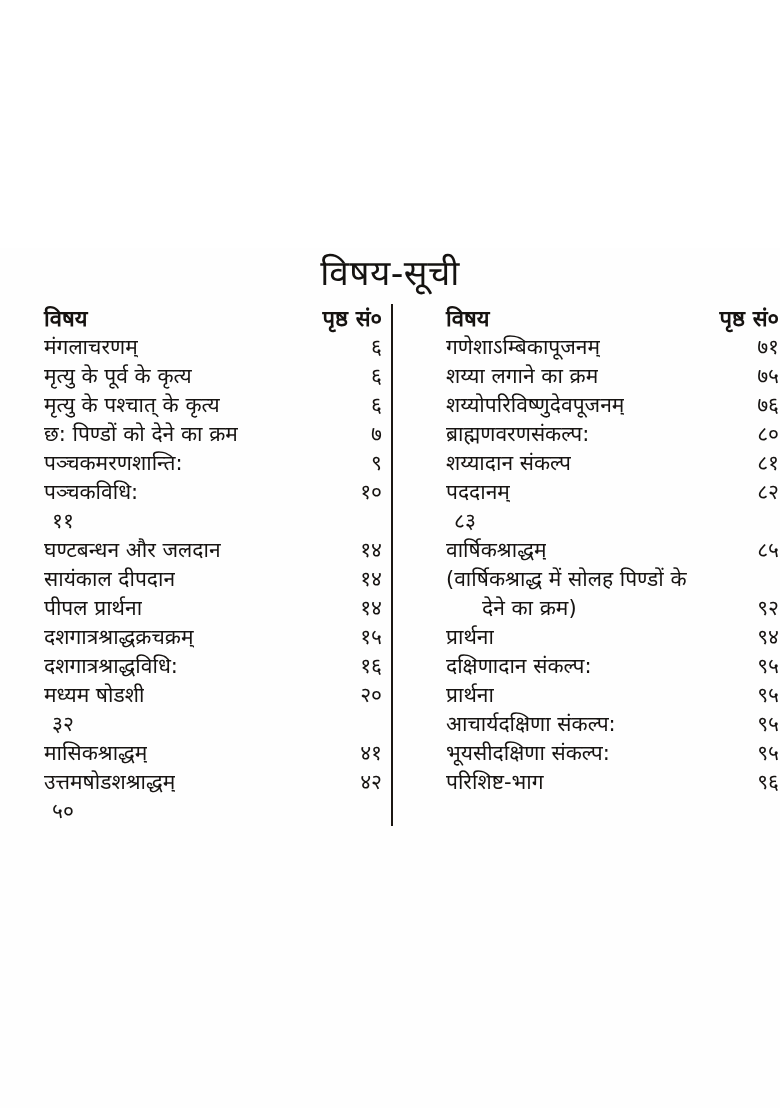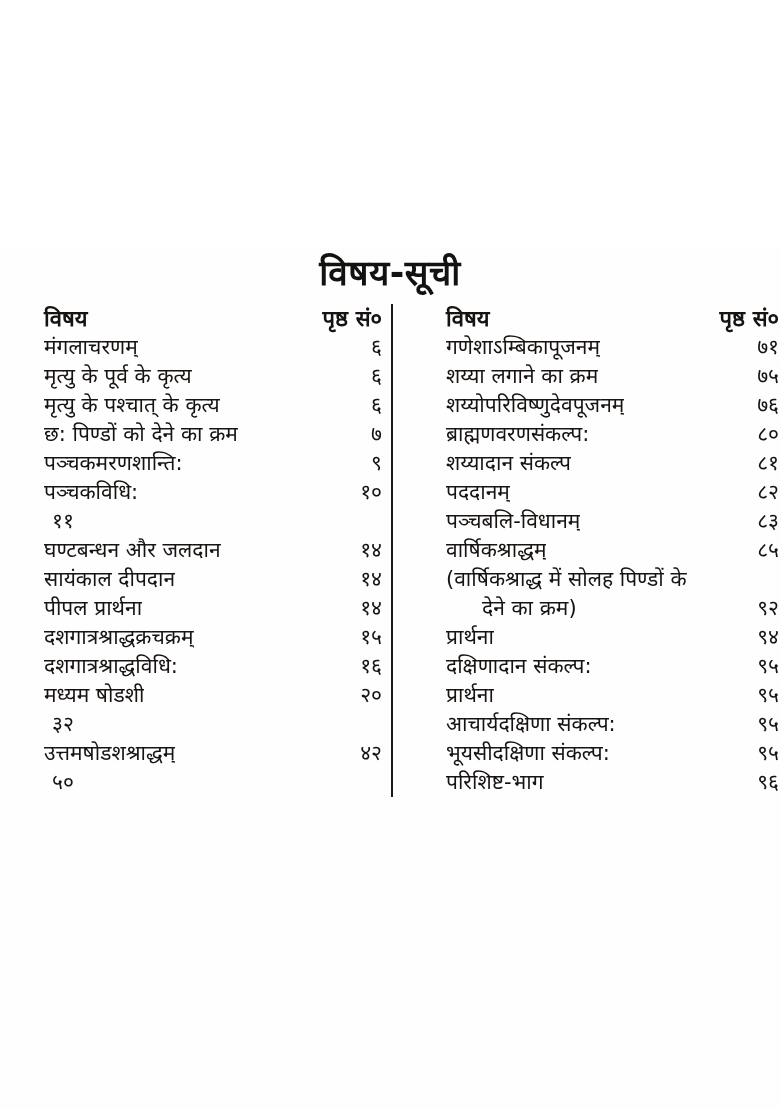--- a/index.html
+++ b/index.html
@@ -17,21 +17,21 @@
   .page {
     position: relative;
     width: 780px;
     height: 1108px;
     background: #fefefe;
   }
   .toc-title {
     margin-top: 248px;
     text-align: center;
     font-size: 35px;
-    font-weight: bold;
+    font-weight: normal;
     letter-spacing: 0.5px;
     color: #141210;
   }
   .columns {
     display: flex;
     margin-top: 9px;
     align-items: stretch;
   }
   .col {
     box-sizing: border-box;
@@ -150,20 +150,24 @@
 
   <div class="row">
     <span class="label">मध्यम षोडशी</span>
     <span class="pagenum">२०</span>
   </div>
 
   <div class="row">
     <span class="pagenum">३२</span>
   </div>
 
+  <div class="row">
+    <span class="label">मासिकश्राद्धम्</span>
+    <span class="pagenum">४१</span>
+  </div>
 
   <div class="row">
     <span class="label">उत्तमषोडशश्राद्धम्</span>
     <span class="pagenum">४२</span>
   </div>
 
   <div class="row">
     <span class="pagenum">५०</span>
   </div>
 </div>
@@ -199,21 +203,20 @@
     <span class="label">शय्यादान संकल्प</span>
     <span class="pagenum">८१</span>
   </div>
 
   <div class="row">
     <span class="label">पददानम्</span>
     <span class="pagenum">८२</span>
   </div>
 
   <div class="row">
-    <span class="label">पञ्चबलि-विधानम्</span>
     <span class="pagenum">८३</span>
   </div>
 
   <div class="row">
     <span class="label">वार्षिकश्राद्धम्</span>
     <span class="pagenum">८५</span>
   </div>
 
   <div class="row">
     <span class="label">(वार्षिकश्राद्ध में सोलह पिण्डों के</span>

